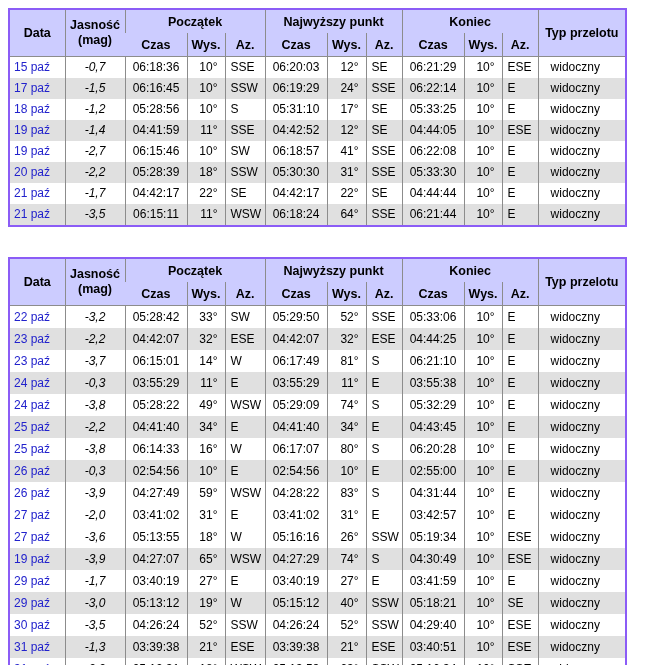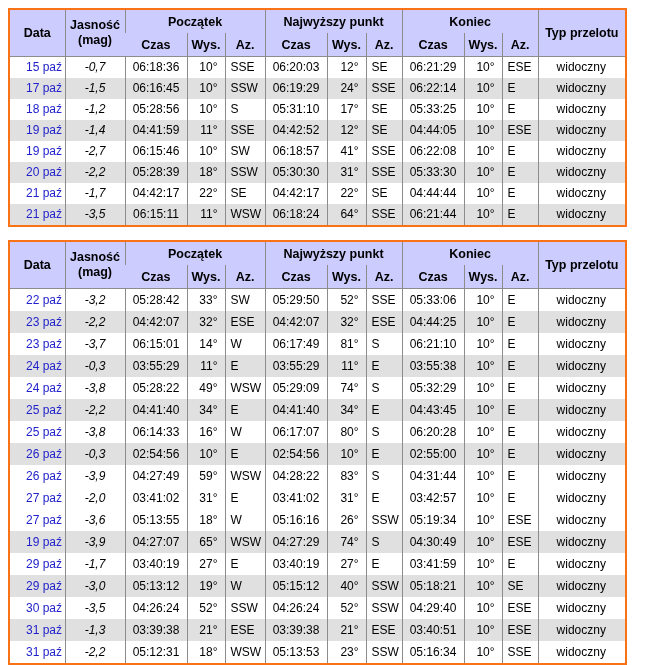--- a/index.html
+++ b/index.html
@@ -10,24 +10,24 @@
   }
   .page {
     width: 651px;
     padding: 8px 0 0 8px;
     box-sizing: border-box;
   }
   table.pass-table {
     border-collapse: collapse;
     table-layout: fixed;
     width: 617px;
-    border: 2px solid #f97316;
+    border: 2px solid #8b5cf6;
     font-size: 12px;
     color: #000000;
-    margin-bottom: 13px;
+    margin-bottom: 30px;
   }
   .pass-table th, .pass-table td {
     border-left: 1px solid #8c8c8c;
     padding: 0;
     overflow: hidden;
     white-space: nowrap;
   }
   .pass-table th:first-child, .pass-table td:first-child { border-left: none; }
   .pass-table thead th {
     background: #ccccff;
@@ -42,26 +42,26 @@
     height: 21px;
     line-height: 21px;
     vertical-align: middle;
   }
   #table-2 tbody td { height: 22px; line-height: 22px; }
   .pass-table tbody tr { background: #ffffff; }
   .pass-table tbody tr:nth-child(even) { background: #e0e0e0; }
   
   #table-2 tbody tr:nth-child(10) { background: #ffffff; }
 
-  td.col-date   { text-align: left;  padding-left: 16px;  color: #2222cc; cursor: pointer; }
+  td.col-date   { text-align: left;  padding-left: 4px;  color: #2222cc; cursor: pointer; }
   td.col-mag    { text-align: center; font-style: italic; }
   td.col-time   { text-align: center; }
   td.col-alt    { text-align: right; padding-right: 7px; }
   td.col-az     { text-align: left;  padding-left: 5px; }
-  td.col-type   { text-align: left;  padding-left: 18px; }
+  td.col-type   { text-align: left;  padding-left: 12px; }
   .brightness-head span { display: block; line-height: 15px; }
 </style>
 </head>
 <body>
 
 <div class="page">
 
   <table class="pass-table" id="table-1">
     <colgroup>
       <col style="width:56px">

